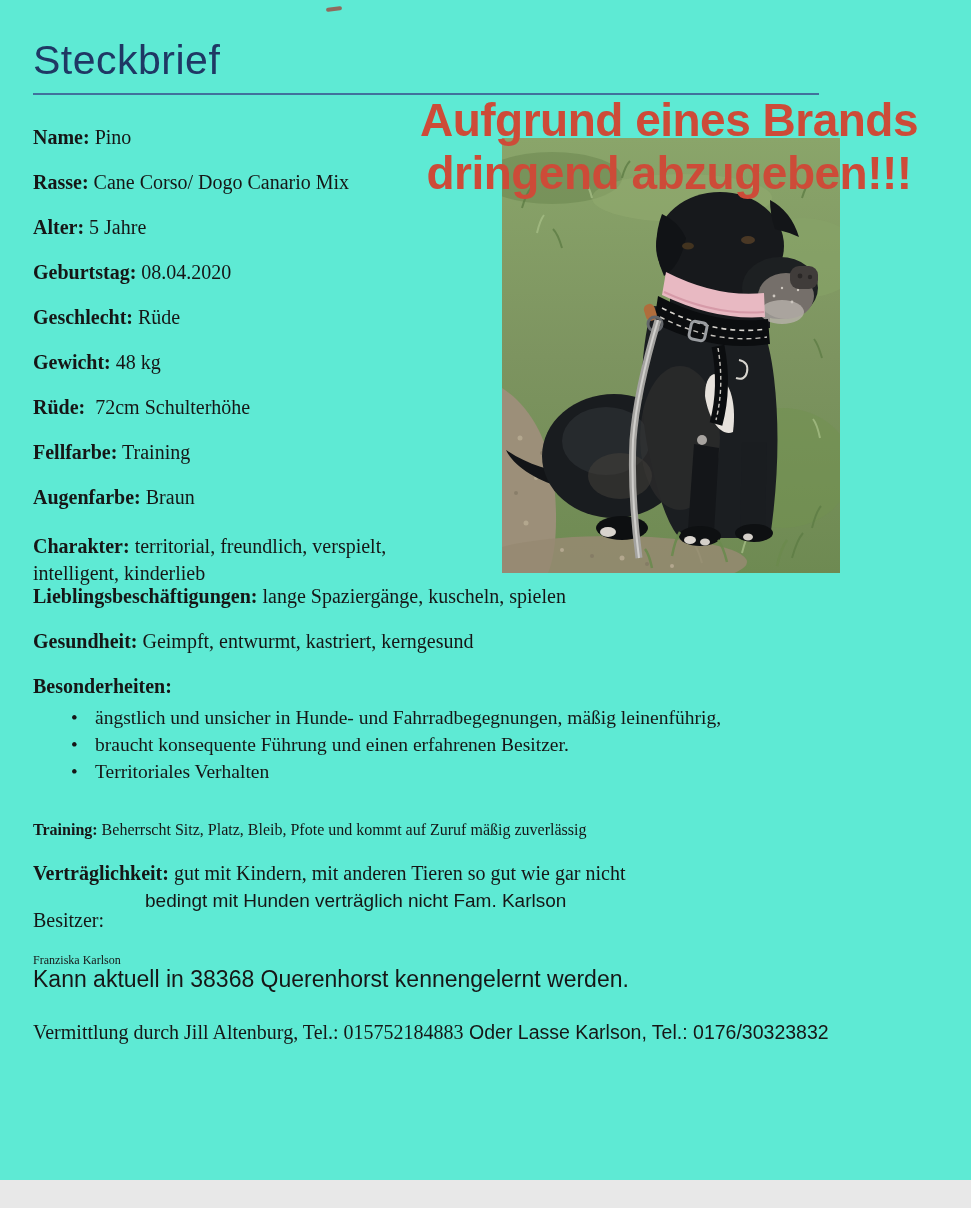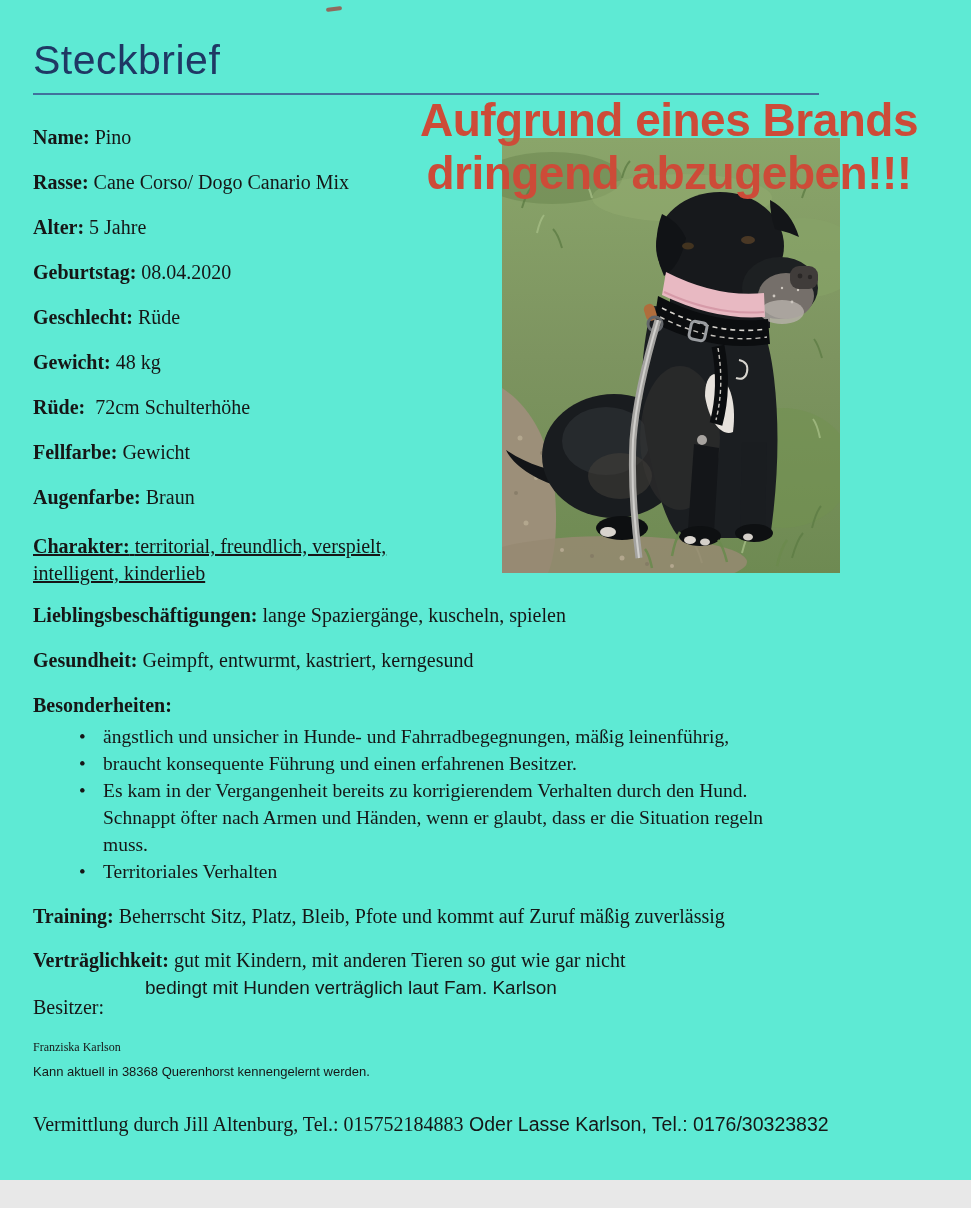--- a/index.html
+++ b/index.html
@@ -33,46 +33,46 @@
     margin:9px 0 0 0;border:none;
     border-top:2px solid var(--rule_blue);
     width:786px;
   }
 
   
   .fields{margin-top:33px;font-size:20px;}
   .row{line-height:19px;margin-bottom:26px;}
   .row b{font-weight:700;}
   .row .val{white-space:pre-wrap;}
-  .row-multi{line-height:27px;margin-bottom:19px;max-width:480px;text-decoration:underline;}
+  .row-multi{line-height:27px;max-width:480px;}
   .row-multi .val{white-space:pre-line;}
 
   .bes-label{font-size:20px;font-weight:700;line-height:19px;margin:0 0 8px 0;}
-  ul.bullets{margin:8px;padding:0 0 0 32px;list-style:none;font-size:19.5px;}
+  ul.bullets{margin:0;padding:0 0 0 32px;list-style:none;font-size:19.5px;}
   ul.bullets li{
     position:relative;padding-left:30px;line-height:27px;
     max-width:800px;white-space:pre-line;
   }
   ul.bullets li::before{
     content:"•";position:absolute;left:6px;top:0;
     font-size:19px;line-height:27px;color:var(--text_ink);
   }
 
-  .training{font-size:20px;line-height:19px;margin-top:22px;margin-bottom:25px;}
+  .training{font-size:16px;line-height:19px;margin-top:35px;margin-bottom:25px;}
   .vert{font-size:20px;line-height:19px;}
   .vert-note{
     font-family:"Liberation Sans", sans-serif;
     font-size:19px;line-height:19px;
     margin:8px 0 0 112px;
   }
   .besitzer{font-size:20px;font-weight:400;line-height:19px;margin-top:1px;}
   .owner-name{font-size:12px;line-height:19px;margin-top:21px;}
   .meet{
     font-family:"Liberation Sans", sans-serif;
-    font-size:13px;line-height:19px;margin-top:5px;
+    font-size:23px;line-height:19px;
   }
   .contact{font-size:20px;line-height:20px;margin-top:33px;}
   .contact .sans{font-family:"Liberation Sans", sans-serif;font-size:19.5px;}
 
   
   .alert{
     position:absolute;left:368px;top:94px;width:602px;
     font-family:"Liberation Sans", sans-serif;
     font-weight:700;font-size:46px;line-height:53px;
     letter-spacing:-0.5px;
@@ -107,43 +107,40 @@
     <hr class="rule">
 
     <div class="fields">
       <div class="row"><b>Name:</b> <span class="val">Pino</span></div>
       <div class="row"><b>Rasse:</b> <span class="val">Cane Corso/ Dogo Canario Mix</span></div>
       <div class="row"><b>Alter:</b> <span class="val">5 Jahre</span></div>
       <div class="row"><b>Geburtstag:</b> <span class="val">08.04.2020</span></div>
       <div class="row"><b>Geschlecht:</b> <span class="val">Rüde</span></div>
       <div class="row"><b>Gewicht:</b> <span class="val">48 kg</span></div>
       <div class="row"><b>Rüde:</b> <span class="val"> 72cm Schulterhöhe</span></div>
-      <div class="row"><b>Fellfarbe:</b> <span class="val">Gewicht</span></div>
+      <div class="row"><b>Fellfarbe:</b> <span class="val">Training</span></div>
       <div class="row"><b>Augenfarbe:</b> <span class="val">Braun</span></div>
 
       <div class="row-multi"><b>Charakter:</b> <span class="val">territorial, freundlich, verspielt,
 intelligent, kinderlieb</span></div>
 
       <div class="row"><b>Lieblingsbeschäftigungen:</b> <span class="val">lange Spaziergänge, kuscheln, spielen</span></div>
       <div class="row"><b>Gesundheit:</b> <span class="val">Geimpft, entwurmt, kastriert, kerngesund</span></div>
 
       <div class="bes-label">Besonderheiten:</div>
       <ul class="bullets">
         <li>ängstlich und unsicher in Hunde- und Fahrradbegegnungen, mäßig leinenführig,</li>
         <li>braucht konsequente Führung und einen erfahrenen Besitzer.</li>
-        <li>Es kam in der Vergangenheit bereits zu korrigierendem Verhalten durch den Hund.
-Schnappt öfter nach Armen und Händen, wenn er glaubt, dass er die Situation regeln
-muss.</li>
         <li>Territoriales Verhalten</li>
       </ul>
 
       <div class="training"><b>Training:</b> <span class="val">Beherrscht Sitz, Platz, Bleib, Pfote und kommt auf Zuruf mäßig zuverlässig</span></div>
 
       <div class="vert"><b>Verträglichkeit:</b> <span class="val">gut mit Kindern, mit anderen Tieren so gut wie gar nicht</span></div>
-      <div class="vert-note">bedingt mit Hunden verträglich laut Fam. Karlson</div>
+      <div class="vert-note">bedingt mit Hunden verträglich nicht Fam. Karlson</div>
 
       <div class="besitzer">Besitzer:</div>
       <div class="owner-name">Franziska Karlson</div>
       <div class="meet">Kann aktuell in 38368 Querenhorst kennengelernt werden.</div>
 
       <div class="contact"><span class="serif">Vermittlung durch Jill Altenburg, Tel.: 015752184883</span><span class="sans"> Oder Lasse Karlson, Tel.: 0176/30323832</span></div>
     </div>
   </div>
 
   <div class="photo" title="Schwarzer Cane Corso/Dogo Canario Mix sitzt auf einer Wiese mit rosa Halsband, schwarzem Geschirr und grauer Leine">

